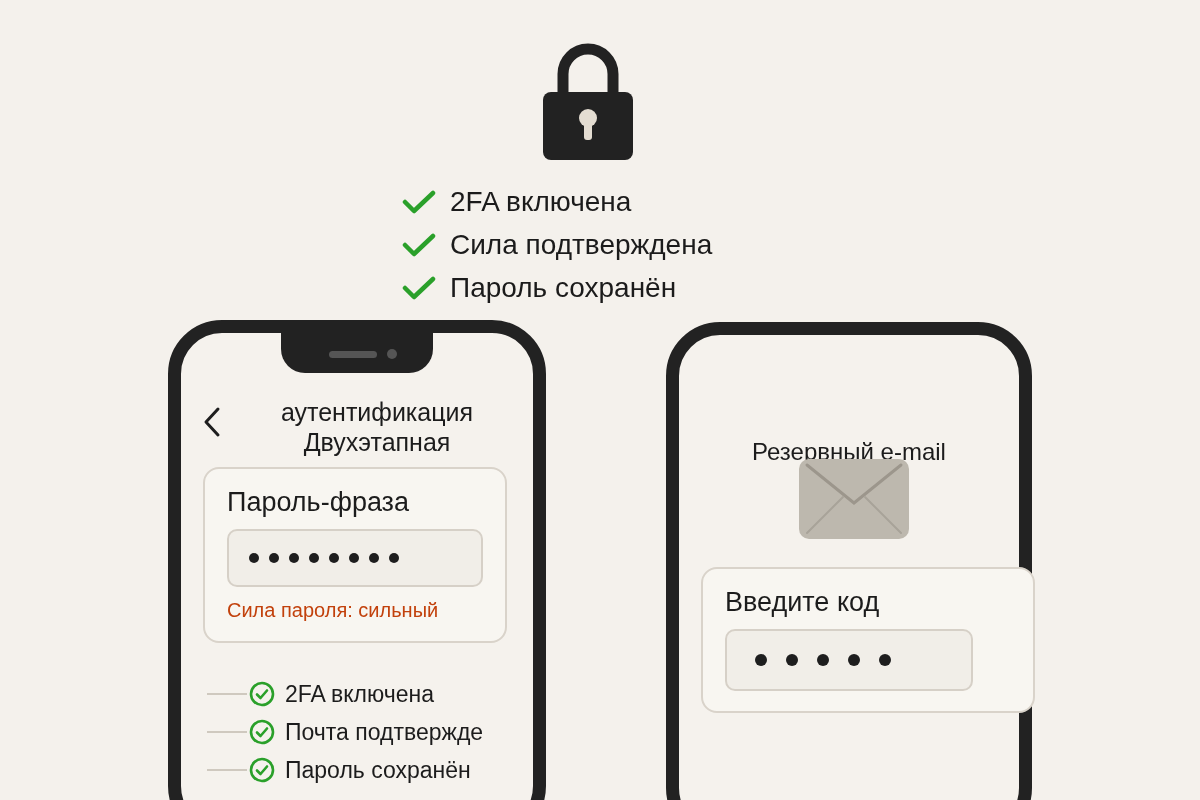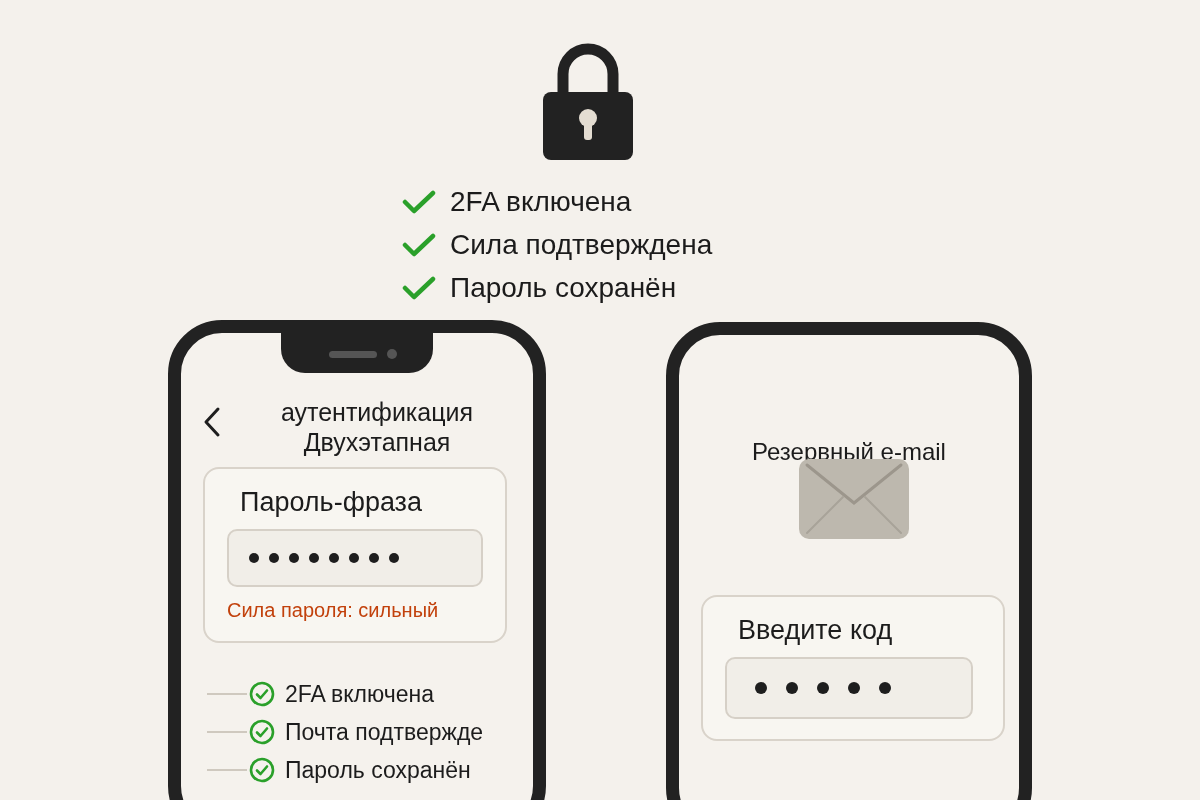--- a/index.html
+++ b/index.html
@@ -12,33 +12,33 @@
   .phone{position:absolute;background:#f5f2ed;border:13px solid #222;box-sizing:border-box;}
   .phone.left{left:168px;top:320px;width:378px;height:520px;border-radius:54px;}
   .phone.right{left:666px;top:322px;width:366px;height:520px;border-radius:54px;}
   .notch{position:absolute;left:100px;top:-2px;width:152px;height:42px;background:#222;border-radius:0 0 24px 24px;}
   .notch .speaker{position:absolute;left:48px;top:20px;width:48px;height:7px;border-radius:4px;background:#555;}
   .notch .cam{position:absolute;left:106px;top:18px;width:10px;height:10px;border-radius:50%;background:#555;}
   .back{position:absolute;left:20px;top:72px;width:22px;height:34px;cursor:pointer;}
   .title-l{position:absolute;left:60px;right:20px;top:64px;text-align:center;font-size:25px;line-height:30px;color:#1c1c1c;}
   .card{position:absolute;background:#f8f6f1;border:2px solid #d9d3ca;border-radius:16px;box-sizing:border-box;}
   .card.l{left:22px;top:134px;width:304px;height:176px;}
-  .card-label{position:absolute;left:35px;font-size:27px;color:#1c1c1c;}
+  .card-label{position:absolute;left:22px;font-size:27px;color:#1c1c1c;}
   .field{position:absolute;background:#f1eee8;border:2px solid #d6d0c7;border-radius:10px;box-sizing:border-box;display:flex;align-items:center;}
   .dots{display:flex;gap:10px;padding-left:20px;}
   .dots i{display:block;width:10px;height:10px;border-radius:50%;background:#1e1e1e;}
   .strength{position:absolute;left:22px;top:130px;font-size:20px;color:#c2410c;}
   .check-list{position:absolute;left:26px;top:342px;}
   .check-row{display:flex;align-items:center;height:38px;white-space:nowrap;}
   .check-row .line{width:40px;height:2px;background:#cfc9bf;margin-right:2px;}
   .check-row .circ{width:26px;height:26px;margin-right:10px;}
   .check-row .txt{font-size:23px;color:#1c1c1c;}
   .title-r{position:absolute;left:0;right:0;top:66px;text-align:center;font-size:24px;color:#1c1c1c;margin-top:37px;}
   .env{position:absolute;left:120px;top:124px;width:110px;height:80px;}
-  .card.r{left:22px;top:232px;width:304px;height:146px;margin-top:28px;}
+  .card.r{left:22px;top:232px;width:334px;height:146px;}
 </style>
 </head>
 <body>
 
 <svg class="lock" viewBox="0 0 90 122">
   <path d="M20 56 V36 a25 25 0 0 1 50 0 V56" fill="none" stroke="#222" stroke-width="11"></path>
   <rect x="0" y="54" width="90" height="68" rx="8" fill="#222"></rect>
   <circle cx="45" cy="80" r="9" fill="#e4ddd2"></circle>
   <rect x="41" y="82" width="8" height="20" rx="3" fill="#e4ddd2"></rect>
 </svg>

